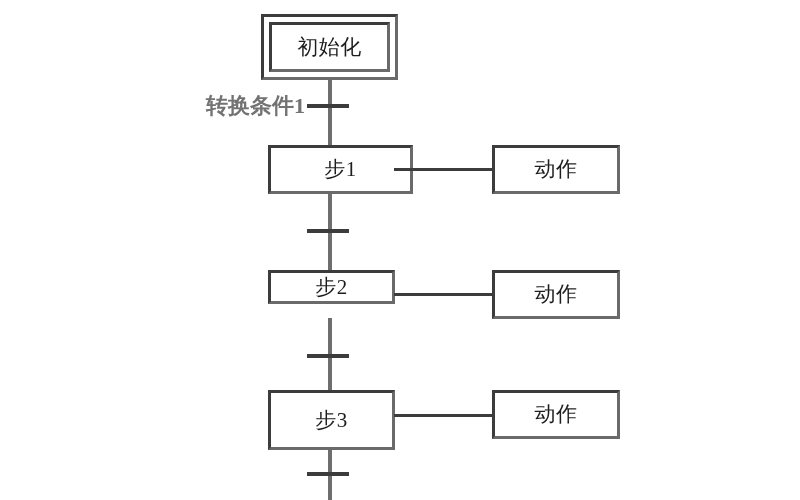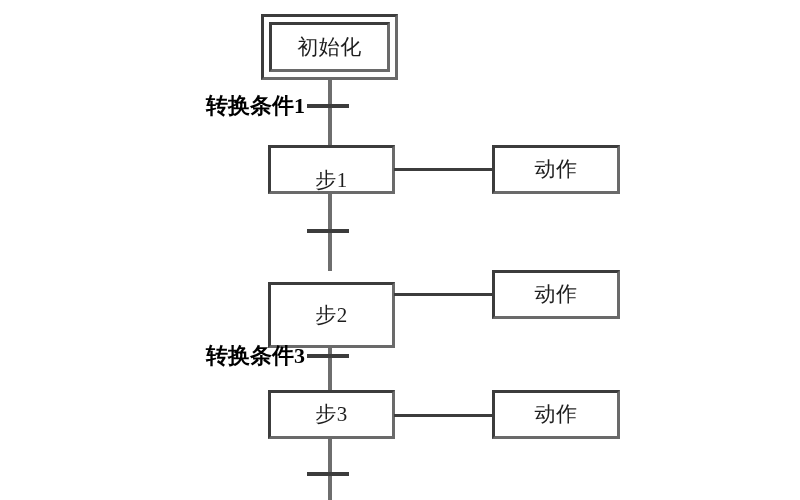--- a/index.html
+++ b/index.html
@@ -69,21 +69,21 @@
     background: #ffffff;
     display: flex;
     align-items: center;
     justify-content: center;
   }
 
   .cond-label {
     position: absolute;
     font-size: 22px;
     font-weight: 700;
-    color: #000000;
+    color: #737373;
     white-space: nowrap;
     text-align: right;
     line-height: 1;
   }
 </style>
 </head>
 <body>
 
 <div id="canvas">
 
@@ -98,42 +98,41 @@
 
   <div class="box initial" style="left:261px; top:14px; width:137px; height:66px;text-align:right;">
     <div class="inner">
       <span class="label">初始化</span>
     </div>
   </div>
 
   <div class="cond-label" style="left:168px; top:95px; width:137px;">转换条件1</div>
   <div class="tick" style="left:307px; top:104px; width:42px;"></div>
 
-  <div class="box" style="left:268px; top:145px; width:127px; height:49px;align-items:flex-end;">
+  <div class="box" style="left:268px; top:145px; width:145px; height:49px;">
     <span class="label">步1</span>
   </div>
   <div class="hline" style="left:394px; top:168px; width:99px;"></div>
   <div class="box" style="left:492px; top:145px; width:128px; height:49px;">
     <span class="label">动作</span>
   </div>
 
   <div class="tick" style="left:307px; top:229px; width:42px;"></div>
 
-  <div class="box" style="left:268px; top:282px; width:127px; height:66px;">
+  <div class="box" style="left:268px; top:270px; width:127px; height:34px;">
     <span class="label">步2</span>
   </div>
   <div class="hline" style="left:394px; top:293px; width:99px;"></div>
   <div class="box" style="left:492px; top:270px; width:128px; height:49px;">
     <span class="label">动作</span>
   </div>
 
-  <div class="cond-label" style="left:168px; top:345px; width:137px;">转换条件3</div>
   <div class="tick" style="left:307px; top:354px; width:42px;"></div>
 
-  <div class="box" style="left:268px; top:390px; width:127px; height:49px;">
+  <div class="box" style="left:268px; top:390px; width:127px; height:60px;">
     <span class="label">步3</span>
   </div>
   <div class="hline" style="left:394px; top:414px; width:99px;"></div>
   <div class="box" style="left:492px; top:390px; width:128px; height:49px;">
     <span class="label">动作</span>
   </div>
 
   <div class="tick" style="left:307px; top:472px; width:42px;"></div>
 
 </div>

